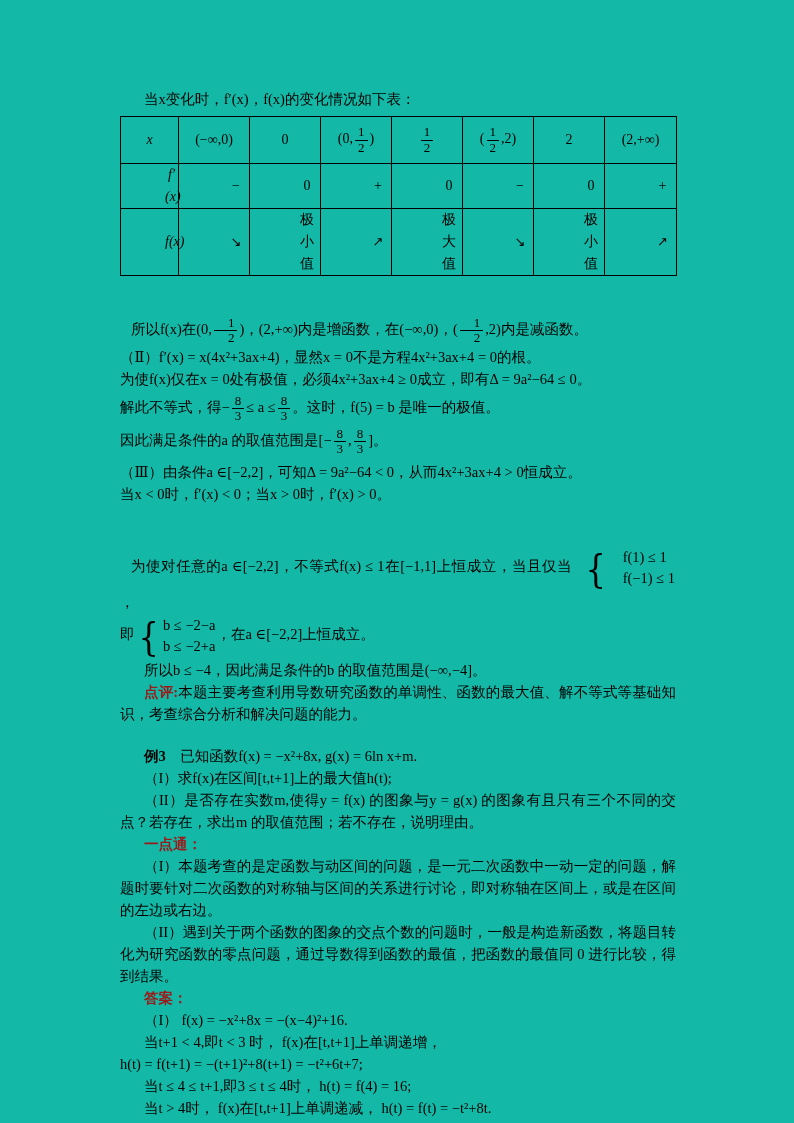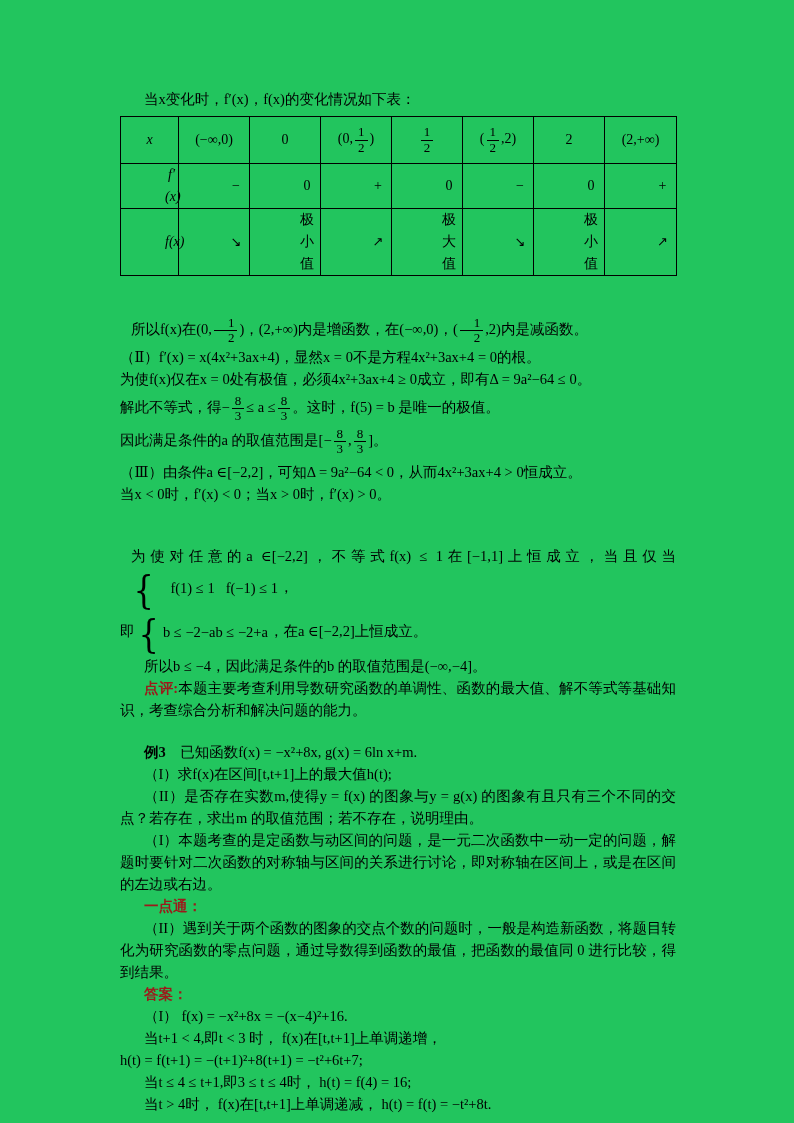--- a/index.html
+++ b/index.html
@@ -1,17 +1,17 @@
 <!DOCTYPE html>
 <html><head>
 <meta charset="utf-8">
 <style>
   html,body{margin:0;padding:0;background:#ffffff;}
   .page{
-    width:794px;height:1123px;box-sizing:border-box;background:#22c55e;
+    width:794px;height:1123px;box-sizing:border-box;background:#14b8a6;
     padding:88px 118px 0 120px;color:#000;
     font-family:"Liberation Serif","DejaVu Serif",serif;
     font-size:14.5px;line-height:22px;
   }
   p{margin:0;text-align:justify;}
   .ind1{text-indent:11px;margin-top:40px;}
   .ind2{text-indent:24px;}
   .mt{margin-top:20px;}
   .mt-s{margin-top:4px;}
   .red{color:#9b1b1b;font-weight:bold;}
@@ -25,21 +25,21 @@
   table.var tr.r td{height:25px;padding-left:44px;}
   
   .frac{display:inline-block;vertical-align:middle;text-align:center;
     line-height:1.1;font-size:13px;margin:0 2px;}
   .frac .num{display:block;border-bottom:1px solid #000;padding:0 3px;}
   .frac .den{display:block;padding:0 3px;}
   
   .cases{display:inline-flex;align-items:center;vertical-align:middle;margin:2px 1px;}
   .cases .brace{font-size:40px;line-height:1;font-weight:400;
     font-family:"DejaVu Serif",serif;transform:scaleX(.8);}
-  .cases .rows{display:flex;flex-direction:row;line-height:21px;text-align:left;padding-left:2px;}
+  .cases .rows{display:flex;flex-direction:column;line-height:21px;text-align:left;padding-left:2px;}
   .arrow{font-family:"DejaVu Sans",sans-serif;font-size:13px;}
 </style>
 </head>
 <body>
 
 <div class="page">
 
   <p class="ind2"><span>当x变化时，f′(x)，f(x)的变化情况如下表：</span></p>
 
   <table class="var">
@@ -121,23 +121,23 @@
   <p class="ind2"><span>所以b ≤ −4，因此满足条件的b 的取值范围是(−∞,−4]。</span></p>
 
   <p class="ind2"><span class="red">点评:</span><span>本题主要考查利用导数研究函数的单调性、函数的最大值、解不等式等基础知识，考查综合分析和解决问题的能力。</span></p>
 
   <p class="ind2 mt"><span class="bold">例3</span>　<span>已知函数f(x) = −x²+8x, g(x) = 6ln x+m.</span></p>
 
   <p class="ind2"><span>（I）求f(x)在区间[t,t+1]上的最大值h(t);</span></p>
 
   <p class="ind2"><span>（II）是否存在实数m,使得y = f(x) 的图象与y = g(x) 的图象有且只有三个不同的交点？若存在，求出m 的取值范围；若不存在，说明理由。</span></p>
 
+  <p class="ind2"><span class="red">一点通：</span></p>
+
   <p class="ind2"><span>（I）本题考查的是定函数与动区间的问题，是一元二次函数中一动一定的问题，解题时要针对二次函数的对称轴与区间的关系进行讨论，即对称轴在区间上，或是在区间的左边或右边。</span></p>
-
-  <p class="ind2"><span class="red">一点通：</span></p>
 
   <p class="ind2"><span>（II）遇到关于两个函数的图象的交点个数的问题时，一般是构造新函数，将题目转化为研究函数的零点问题，通过导数得到函数的最值，把函数的最值同 0 进行比较，得到结果。</span></p>
 
   <p class="ind2"><span class="red">答案：</span></p>
 
   <p class="ind2"><span>（I） f(x) = −x²+8x = −(x−4)²+16.</span></p>
 
   <p class="ind2"><span>当t+1 &lt; 4,即t &lt; 3 时， f(x)在[t,t+1]上单调递增，</span></p>
 
   <p><span>h(t) = f(t+1) = −(t+1)²+8(t+1) = −t²+6t+7;</span></p>

